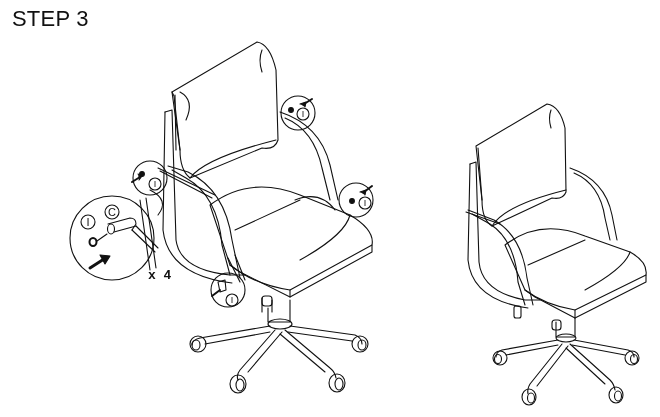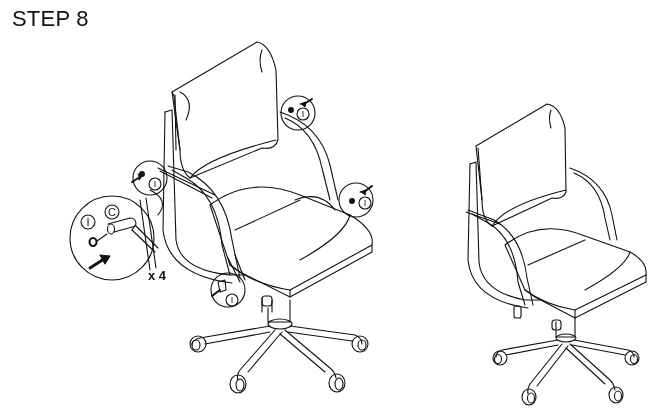--- a/index.html
+++ b/index.html
@@ -1,26 +1,26 @@
 <!DOCTYPE html>
 <html><head>
   <meta charset="utf-8">
   <style>
     html, body { margin: 0; padding: 0; background: #ffffff; }
     body { width: 660px; height: 417px; position: relative; overflow: hidden; font-family: "Liberation Sans", sans-serif; }
     .step-title { position: absolute; left: 12px; top: 6px; font-size: 22px; color: #111; font-family: "Liberation Sans", sans-serif; letter-spacing: 0.2px; }
-    .qty { position: absolute; left: 148px; top: 268px; font-size: 13px; font-weight: bold; color: #111; font-family: Liberation Sans, sans-serif; }
+    .qty { position: absolute; left: 148px; top: 268px; font-size: 13px; font-weight: bold; color: #111; font-family: Liberation Mono, monospace; }
     svg.diagram { position: absolute; left: 0; top: 0; }
     .part-lbl { font-family: "Liberation Sans", sans-serif; font-size: 11px; fill: #111; text-anchor: middle; dominant-baseline: central; }
     .part-lbl-sm { font-family: "Liberation Sans", sans-serif; font-size: 9px; fill: #111; text-anchor: middle; dominant-baseline: central; }
   </style>
 </head>
 <body>
 
-<div class="step-title">STEP 8</div>
+<div class="step-title">STEP 3</div>
 
 <svg class="diagram" width="660" height="417" viewBox="0 0 660 417" xmlns="http://www.w3.org/2000/svg" fill="none" stroke="#111" stroke-width="1.1" stroke-linejoin="round" stroke-linecap="round">
 
   <g>
 
     <g>
       <path d="M172 92 L257 42 Q270 44 276 70 L278 140 Q275 150 262 148 L190 178 Q180 170 180 150 Z"></path>
       <path d="M172 92 L174 96 L180 150"></path>
       <path d="M175 95 L176 150"></path>
       <path d="M190 178 Q205 158 276 140"></path>

